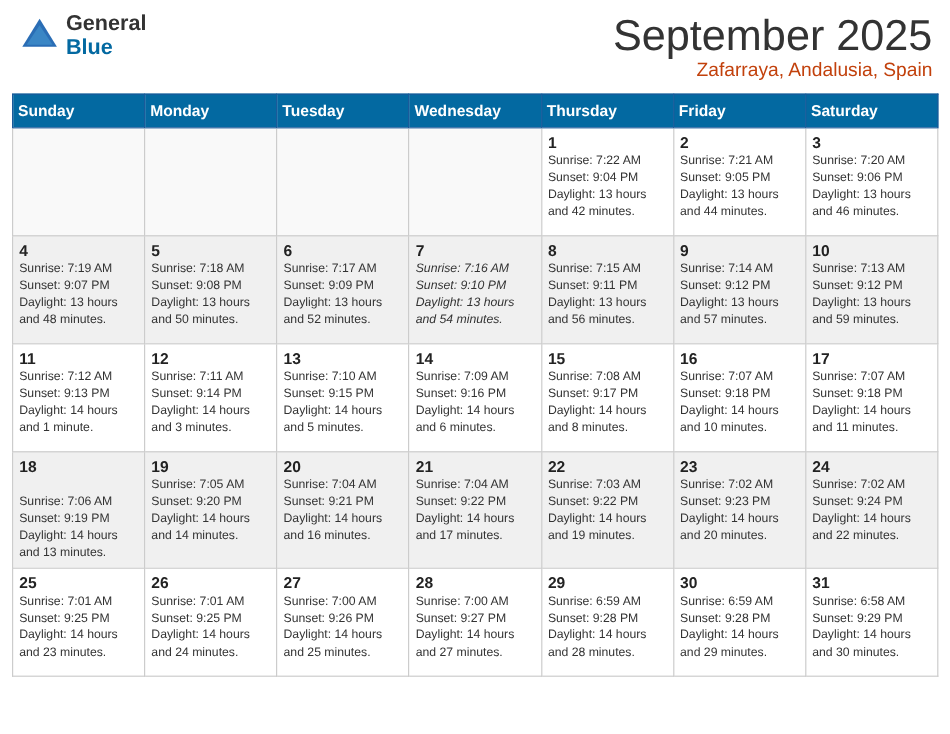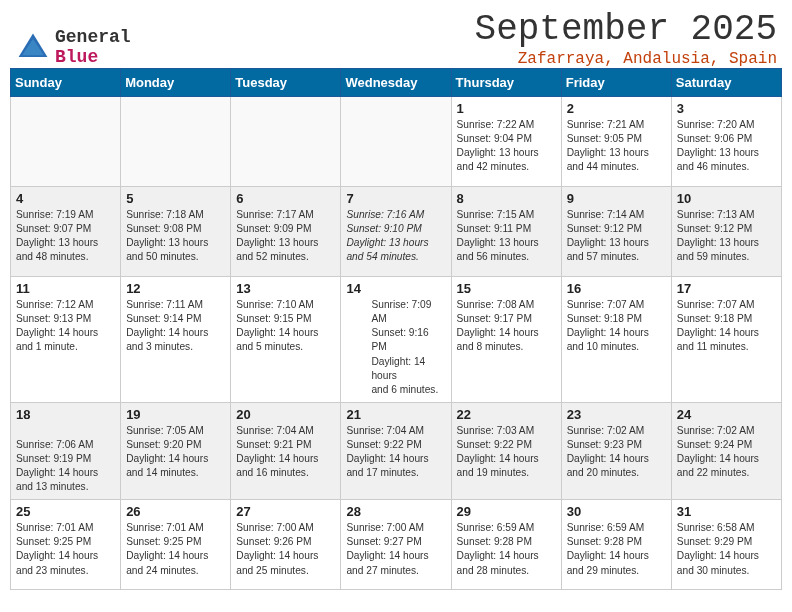--- a/index.html
+++ b/index.html
@@ -6,38 +6,38 @@
     body {
       font-family: Arial, sans-serif;
       background: #fff;
       width: 792px;
       min-height: 612px;
       padding: 10px;
     }
     .header {
       display: flex;
       justify-content: space-between;
-      align-items: flex-end;
+      align-items: flex-start;
+      margin-bottom: 10px;
       padding: 0 5px;
-      font-family: Liberation Mono, monospace;
     }
     .logo {
       display: flex;
       align-items: center;
       gap: 4px;
     }
     .logo-text {
       display: flex;
       flex-direction: column;
       font-size: 18px;
       font-weight: bold;
       line-height: 1.1;
     }
     .logo-general { color: #333; }
-    .logo-blue { color: #be185d; }
+    .logo-blue { color: #0369a1; }
     .logo-icon {
       width: 36px;
       height: 36px;
     }
     .title-block {
       text-align: right;
     }
     .month-title {
       font-size: 36px;
       font-weight: normal;
@@ -217,21 +217,21 @@
         </td>
         <td>
           <div class="day-number">13</div>
           <div class="day-info" style="white-space: pre-line;">Sunrise: 7:10 AM
 Sunset: 9:15 PM
 Daylight: 14 hours
 and 5 minutes.</div>
         </td>
         <td>
           <div class="day-number">14</div>
-          <div class="day-info" style="white-space: pre-line; margin-left: 25px;">Sunrise: 7:09 AM
+          <div class="day-info" style="white-space: pre-line;">Sunrise: 7:09 AM
 Sunset: 9:16 PM
 Daylight: 14 hours
 and 6 minutes.</div>
         </td>
         <td>
           <div class="day-number">15</div>
           <div class="day-info" style="white-space: pre-line;">Sunrise: 7:08 AM
 Sunset: 9:17 PM
 Daylight: 14 hours
 and 8 minutes.</div>

